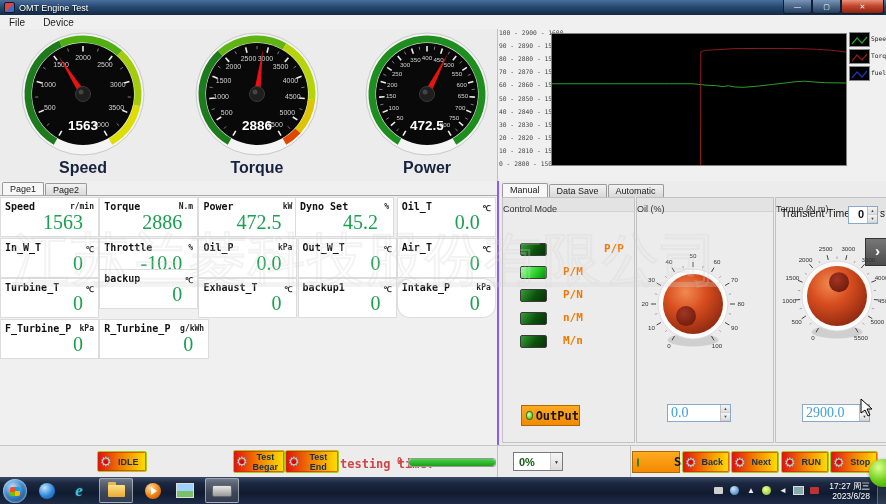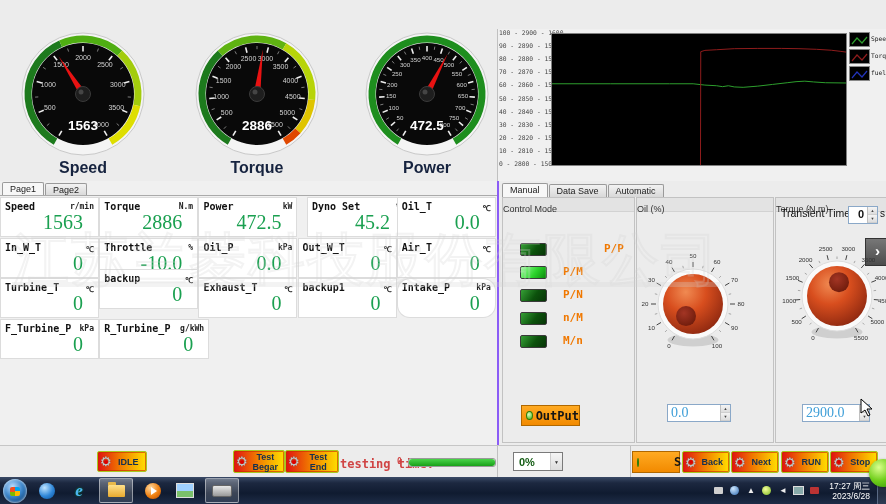--- a/index.html
+++ b/index.html
@@ -108,21 +108,34 @@
   #greenball{position:absolute;left:869px;top:459px;width:28px;height:28px;border-radius:50%;z-index:40;
     background:radial-gradient(circle at 35% 30%,#dcff8e,#6fce1a 50%,#2f8f06);box-shadow:0 1px 3px rgba(0,0,0,.4);}
   #cursor{position:absolute;left:860px;top:398px;z-index:50;}
   svg text{font-family:"Liberation Sans",sans-serif;}
 </style>
 </head>
 <body>
 
 <div id="screen">
 
-
+  <div id="titlebar">
+    <div id="appicon"></div>
+    <div id="apptitle">OMT Engine Test</div>
+    <div id="winbtns">
+      <div class="wbtn">—</div>
+      <div class="wbtn">▢</div>
+      <div class="wbtn close">✕</div>
+    </div>
+  </div>
+
+  <div id="menubar">
+    <span class="menu-item">File</span>
+    <span class="menu-item">Device</span>
+  </div>
 
   <div id="gauge-area">
       <div class="gauge" style="left: 8px; width: 150px;"><svg width="150" height="128">
           <circle cx="75" cy="64" r="61" fill="#f4f4f4" stroke="#c9c9c9" stroke-width="1"></circle>
           <path d="M 47.5 111.63139720814414 A 55 55 0 0 1 52.62948463083099 13.754999829656953" stroke="#1d7a1d" stroke-width="7" fill="none"></path>
           <path d="M 52.62948463083099 13.754999829656953 A 55 55 0 0 1 111.8021833497372 23.127034598743315" stroke="#4fae12" stroke-width="7" fill="none"></path>
           <path d="M 111.8021833497372 23.127034598743315 A 55 55 0 0 1 128.79811804035933 75.43514299497676" stroke="#a3cc0c" stroke-width="7" fill="none"></path>
           <path d="M 128.79811804035933 75.43514299497676 A 55 55 0 0 1 102.5 111.63139720814414" stroke="#dede00" stroke-width="7" fill="none"></path>
           <circle cx="75" cy="64" r="51" fill="#090909"></circle>
           <line x1="51" y1="105.56921938165306" x2="53.75" y2="100.80607966083865" stroke="#ededed" stroke-width="1.6"></line>
@@ -318,21 +331,21 @@
         <div class="cell" style="left: 100.2px; top: 2px; width: 97px; height: 38px;">
           <div class="cname">Torque</div>
           <div class="cunit">N.m</div>
           <div class="cval">2886</div>
         </div>
         <div class="cell" style="left: 199.4px; top: 2px; width: 97px; height: 38px;">
           <div class="cname">Power</div>
           <div class="cunit">kW</div>
           <div class="cval">472.5</div>
         </div>
-        <div class="cell" style="left: 308px; top: 2px; width: 97px; height: 38px;">
+        <div class="cell" style="left: 296px; top: 2px; width: 97px; height: 38px;">
           <div class="cname">Dyno Set</div>
           <div class="cunit">%</div>
           <div class="cval">45.2</div>
         </div>
         <div class="cell" style="left: 397.8px; top: 2px; width: 97px; height: 38px;">
           <div class="cname">Oil_T</div>
           <div class="cunit">℃</div>
           <div class="cval">0.0</div>
         </div>
         <div class="cell" style="left: 1px; top: 42.5px; width: 97px; height: 38px;">

